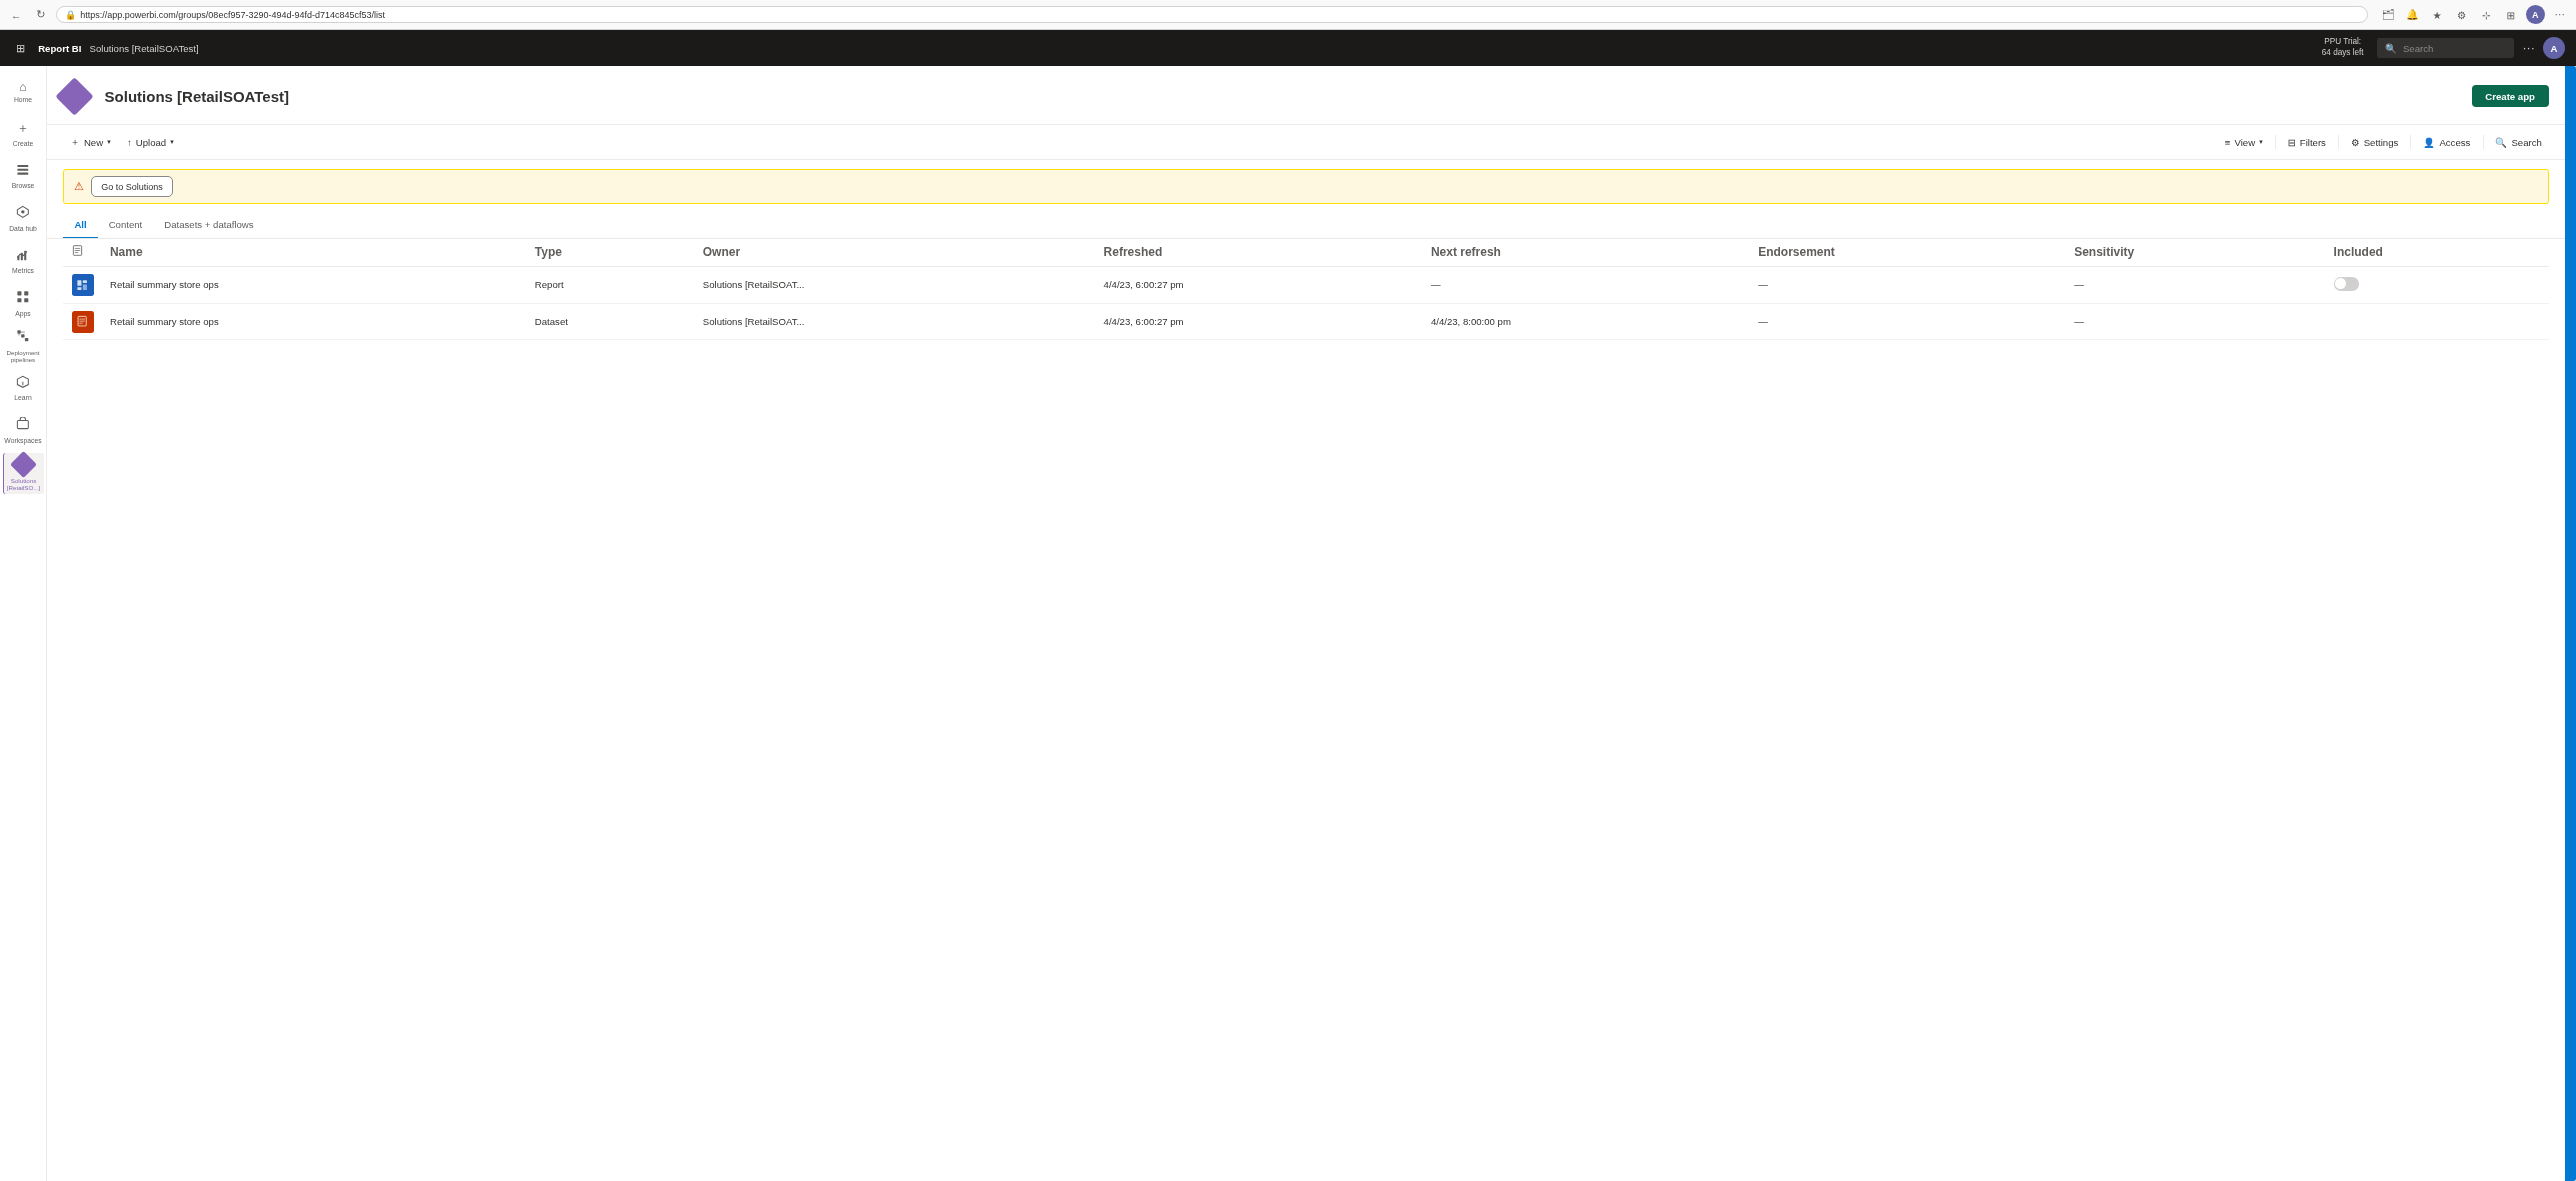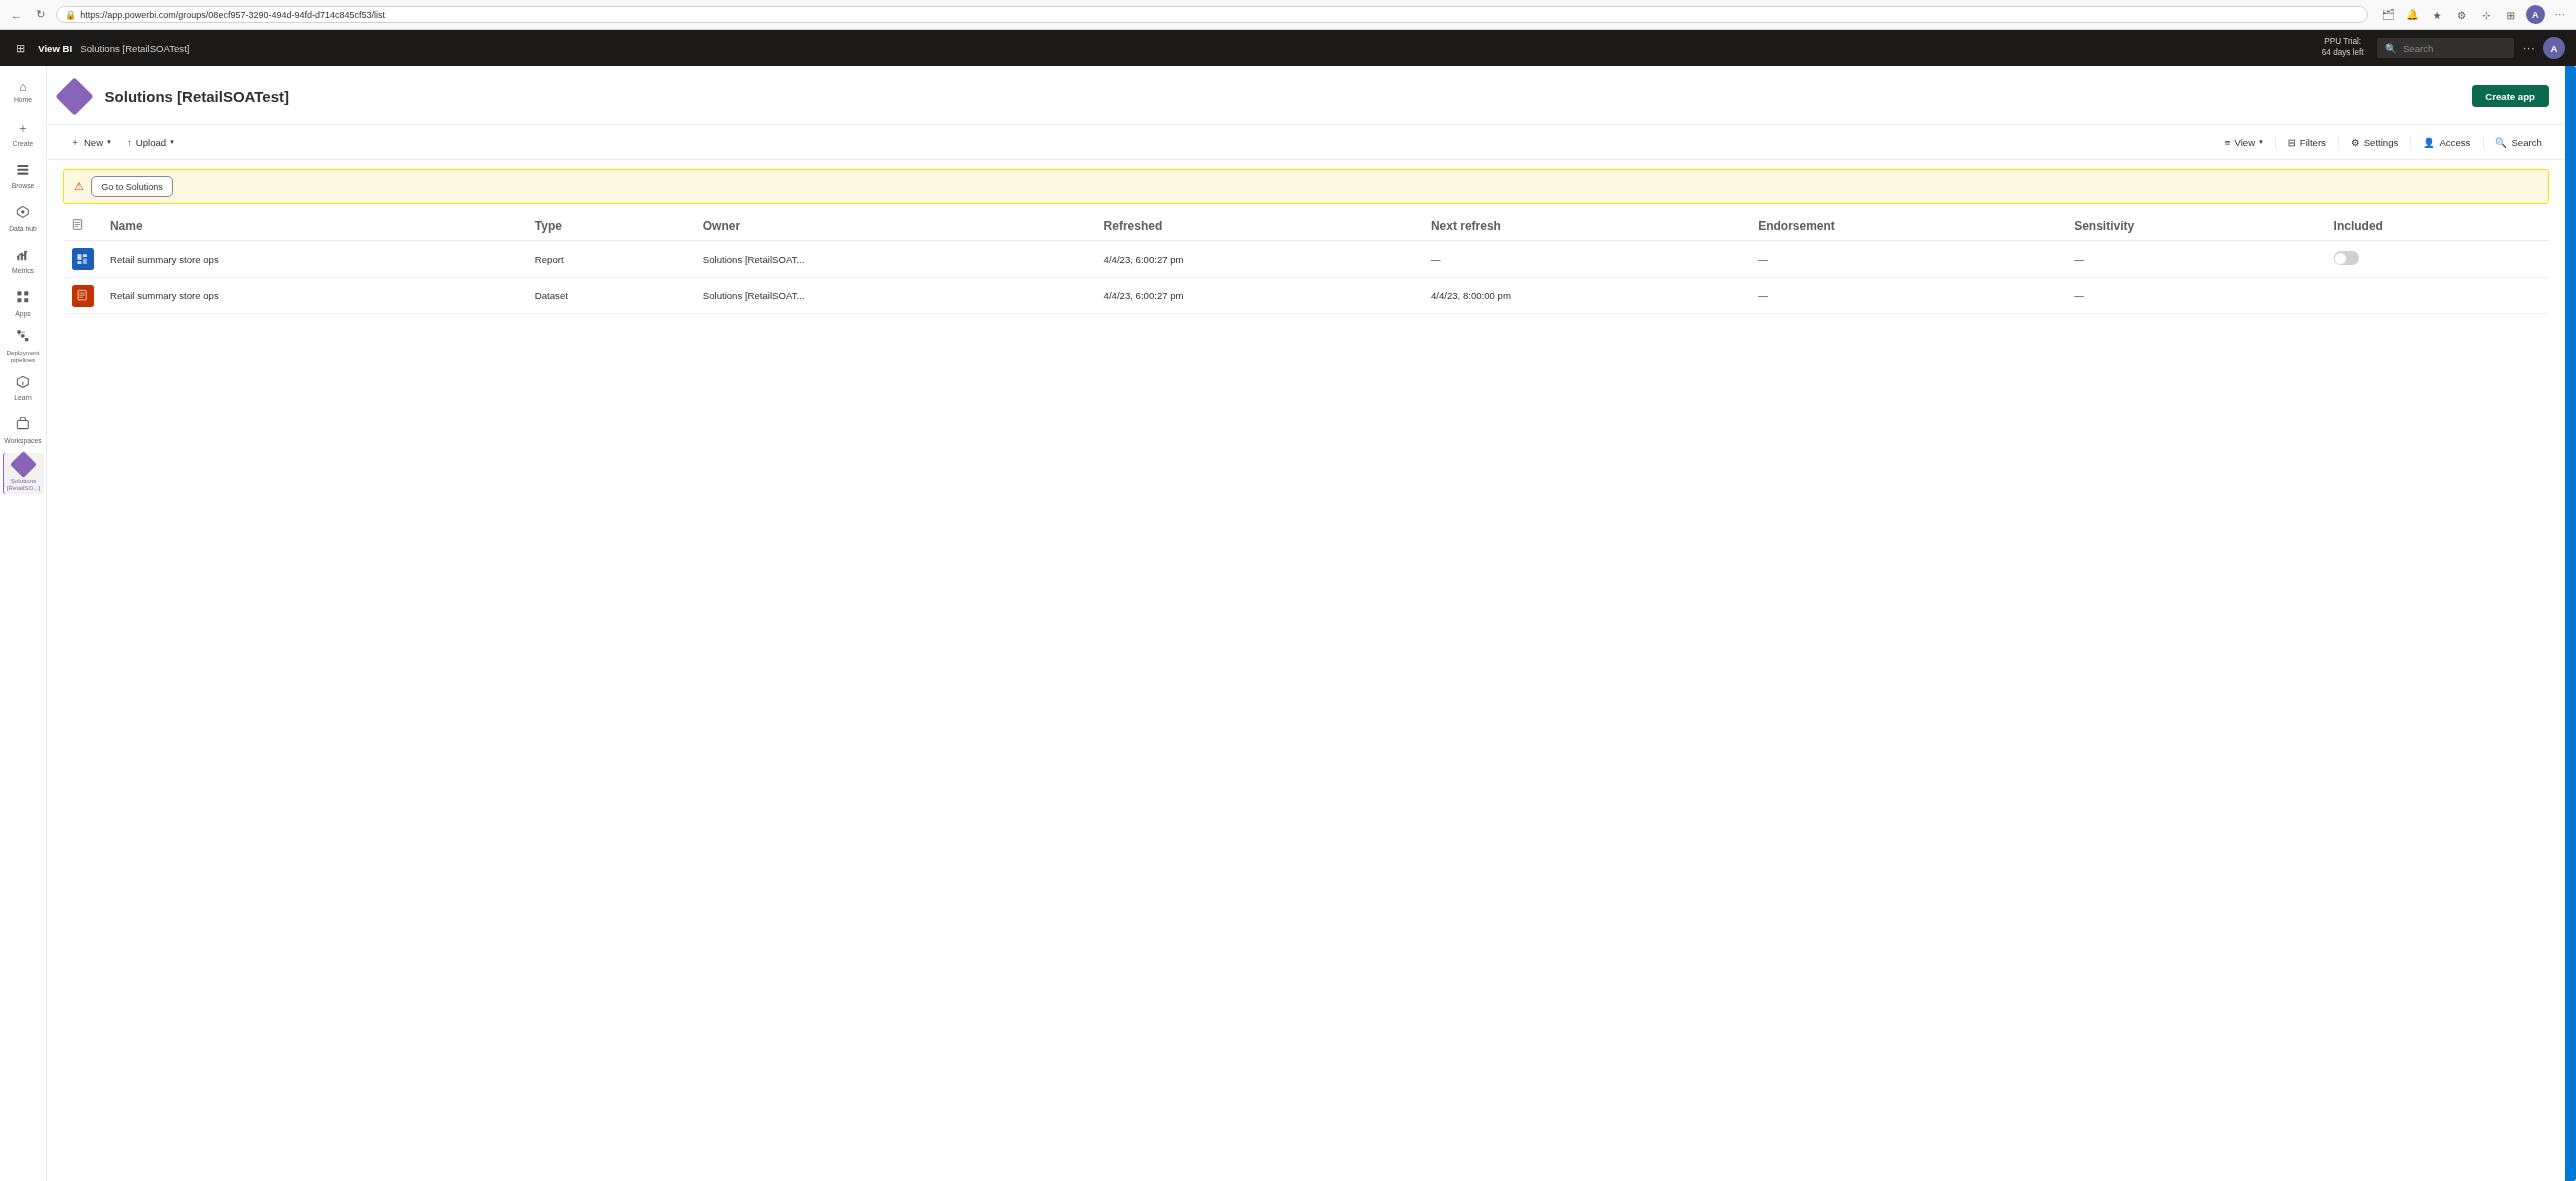--- a/index.html
+++ b/index.html
@@ -318,21 +318,21 @@
     <button class="browser-icon-btn">⊞</button>
     <div class="browser-avatar">A</div>
     <button class="browser-icon-btn">···</button>
   </div>
 </div>
 
 <div class="app-shell">
 
   <div class="top-nav">
     <button class="browser-nav-btn" style="color:#d2d0ce;">⊞</button>
-    <span class="top-nav-logo">View BI</span>
+    <span class="top-nav-logo">Report BI</span>
     <span class="top-nav-workspace">Solutions [RetailSOATest]</span>
     <div class="top-nav-spacer"></div>
     <div class="ppu-trial">
       <div>PPU Trial:</div>
       <div>64 days left</div>
     </div>
     <div class="top-search-box">
       <span class="top-search-icon">🔍</span>
       <span style="color:#8a8886;font-size:9.6px;">Search</span>
     </div>
@@ -491,20 +491,25 @@
           <span>🔍</span>
           <span>Search</span>
         </button>
       </div>
 
       <div class="warning-banner">
         <span class="warning-icon">⚠</span>
         <button class="go-to-solutions-btn">Go to Solutions</button>
       </div>
 
+      <div class="tabs">
+        <button class="tab active">All</button>
+        <button class="tab">Content</button>
+        <button class="tab">Datasets + dataflows</button>
+      </div>
 
       <div class="table-container">
         <table class="data-table">
           <thead>
             <tr>
               <th style="width:27px;">
                 <svg width="11" height="11" viewBox="0 0 16 16" fill="none">
                   <rect x="2" y="1" width="12" height="14" rx="1" stroke="#605e5c" stroke-width="1.2" fill="none"></rect>
                   <line x1="4" y1="5" x2="12" y2="5" stroke="#605e5c" stroke-width="1"></line>
                   <line x1="4" y1="8" x2="12" y2="8" stroke="#605e5c" stroke-width="1"></line>

